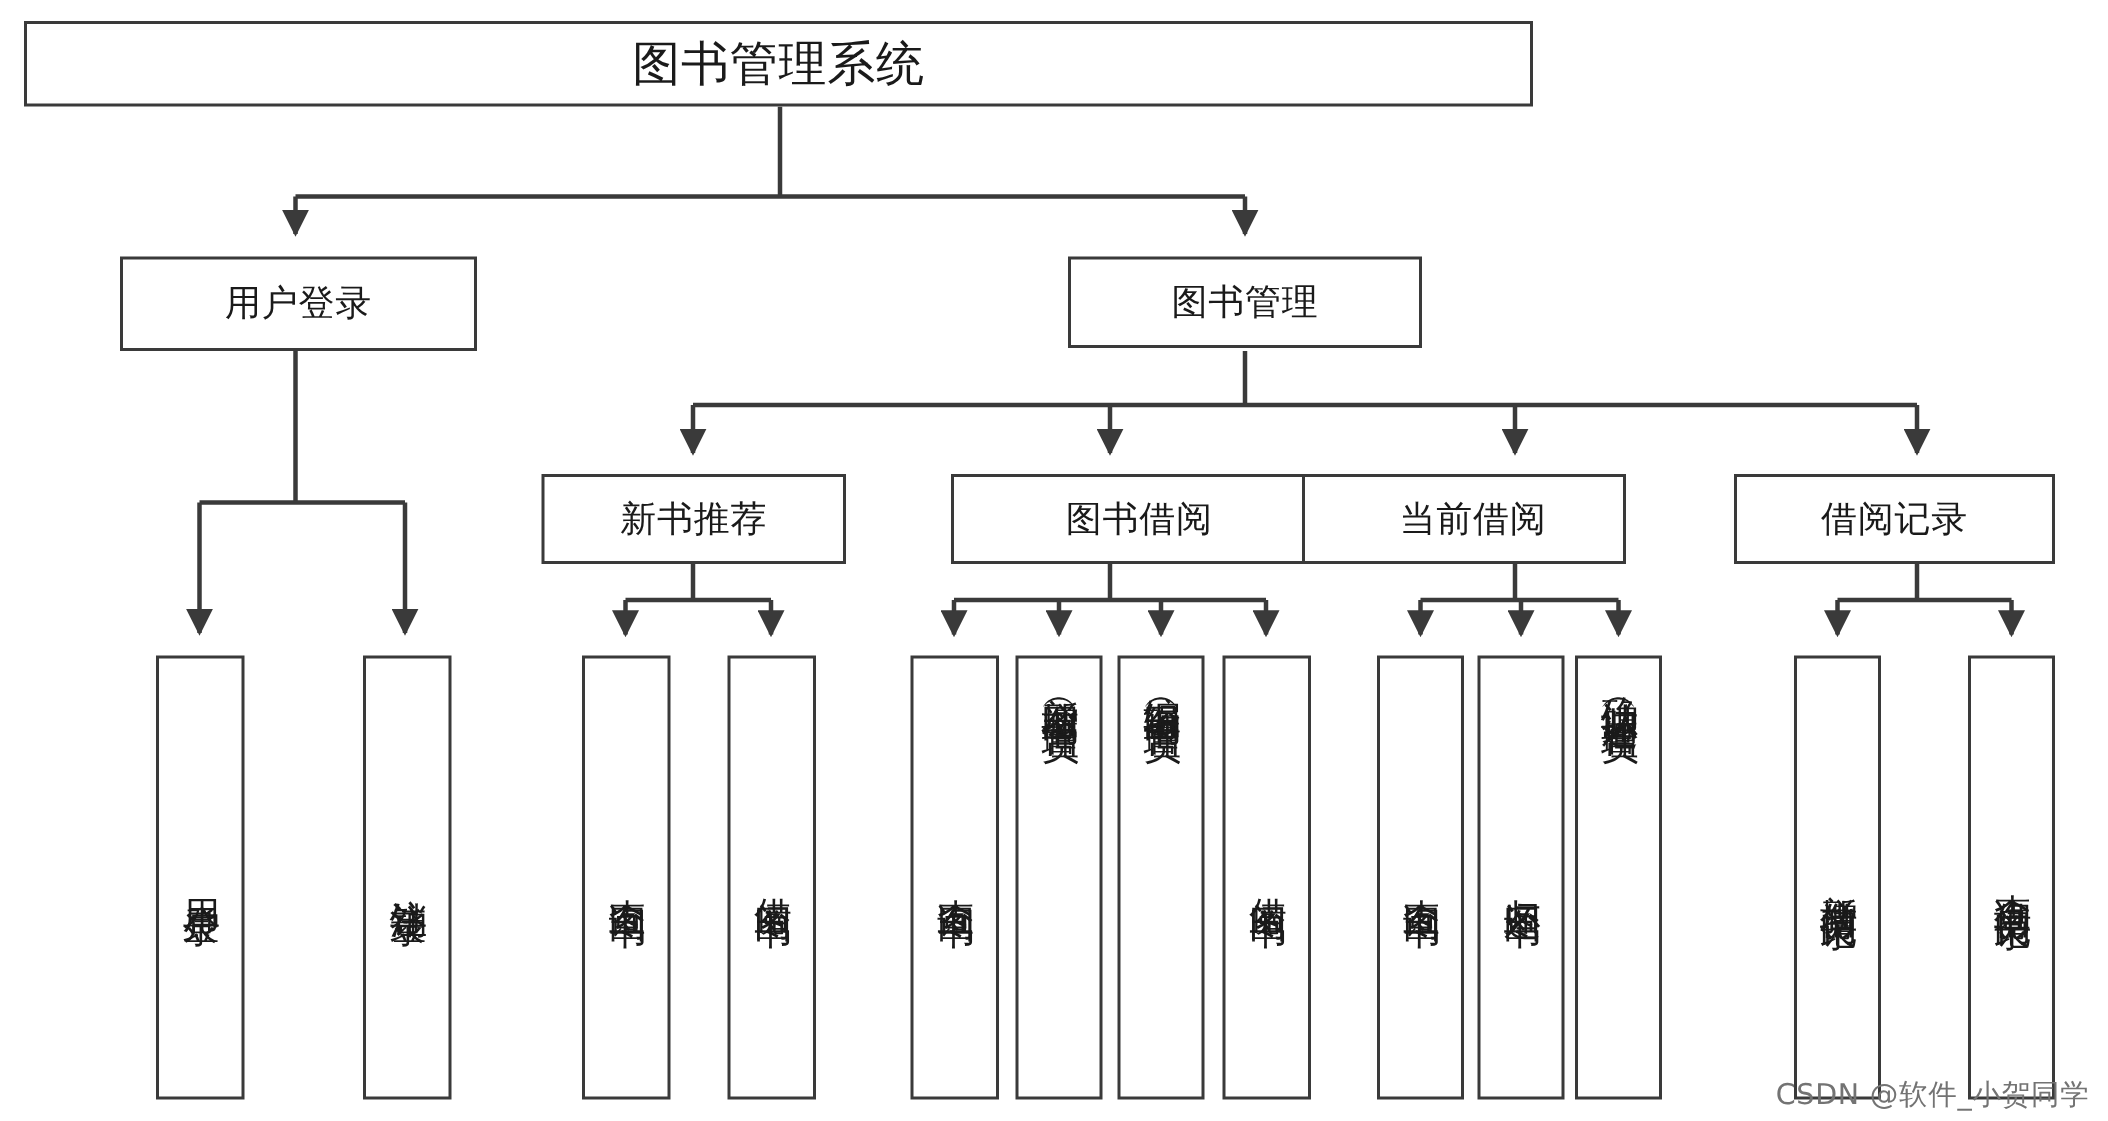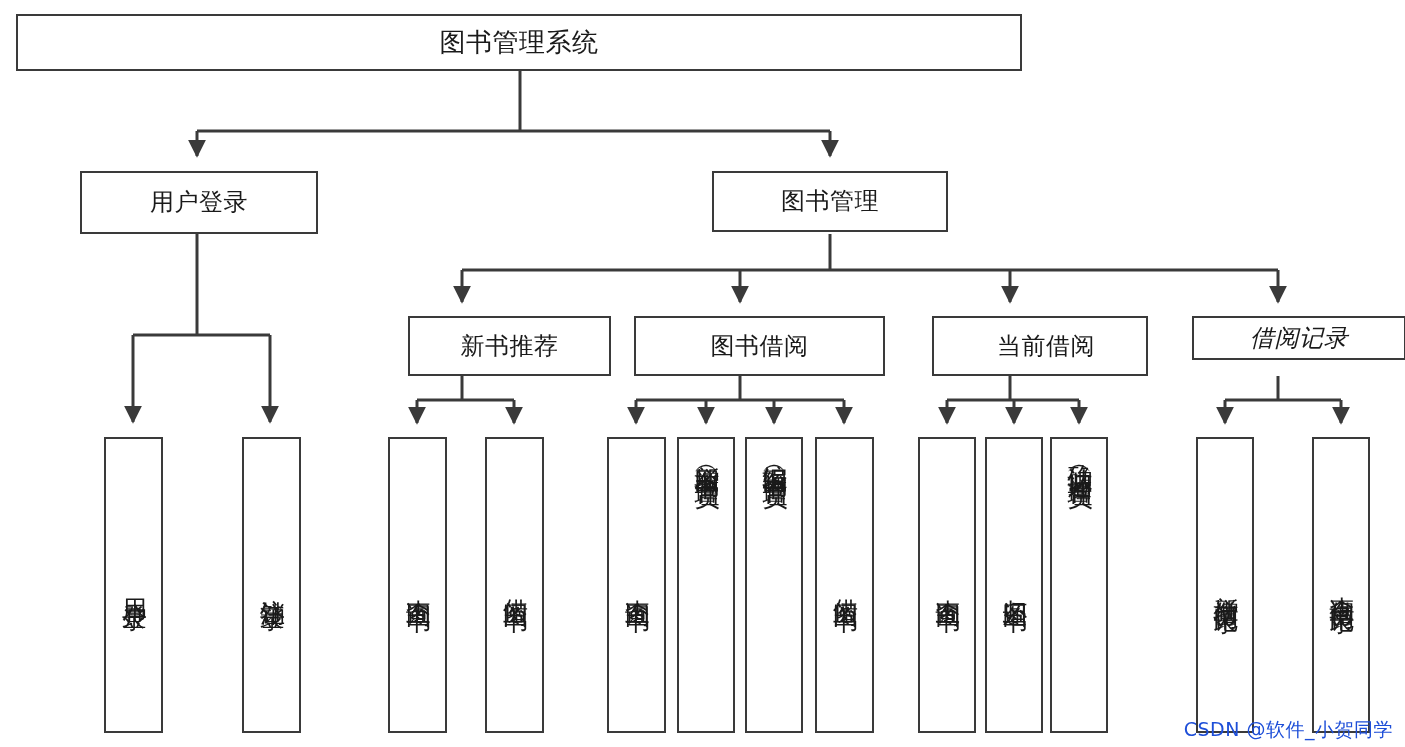--- a/index.html
+++ b/index.html
@@ -40,21 +40,21 @@
     line-height: 1.18;
     letter-spacing: 0.5px;
     white-space: nowrap;
   }
   
   .node.h .label {
     font-size: 24px;
     writing-mode: horizontal-tb;
     text-align: center;
   }
-  .node.root .label { font-size: 26px; }
+  .node.root .label { font-size: 32px; }
   
   .node.v {
     align-items: flex-start;
     justify-content: center;
     padding-top: 0;
   }
   .node.v .label {
     writing-mode: vertical-rl;
     text-orientation: upright;
     font-size: 25px;
@@ -69,21 +69,21 @@
     align-items: flex-start;
   }
   .node.v .label.pad {
     padding-top: 6px;
   }
   .watermark {
     position: absolute;
     right: 12px;
     bottom: 4px;
     font-size: 19px;
-    color: #1d4ed8;
+    color: #737373;
     white-space: nowrap;
     letter-spacing: 0.5px;
   }
 </style>
 </head>
 <body>
 
 <div id="canvas">
 
   <svg class="wires" viewBox="0 0 1405 747" xmlns="http://www.w3.org/2000/svg">
@@ -141,30 +141,30 @@
     <span class="label">图书管理系统</span>
   </div>
 
   <div class="node h" style="left:80px; top:171px; width:238px; height:63px;">
     <span class="label">用户登录</span>
   </div>
   <div class="node h" style="left:712px; top:171px; width:236px; height:61px;">
     <span class="label">图书管理</span>
   </div>
 
-  <div class="node h" style="left:361px; top:316px; width:203px; height:60px;margin-left:47px;">
+  <div class="node h" style="left:361px; top:316px; width:203px; height:60px;">
     <span class="label">新书推荐</span>
   </div>
   <div class="node h" style="left:634px; top:316px; width:251px; height:60px;">
     <span class="label">图书借阅</span>
   </div>
-  <div class="node h" style="left:932px; top:316px; width:216px; height:60px;padding-left:12px;">
+  <div class="node h" style="left:868px; top:316px; width:216px; height:60px;padding-left:12px;">
     <span class="label">当前借阅</span>
   </div>
-  <div class="node h" style="left:1192px; top:316px; width:214px; height:44px;font-style:italic;">
+  <div class="node h" style="left:1156px; top:316px; width:214px; height:60px;">
     <span class="label">借阅记录</span>
   </div>
 
   <div class="node v centerv" style="left:104px; top:437px; width:59px; height:296px;">
     <span class="label">用户登录</span>
   </div>
   <div class="node v centerv" style="left:242px; top:437px; width:59px; height:296px;">
     <span class="label">注销登录</span>
   </div>
 

